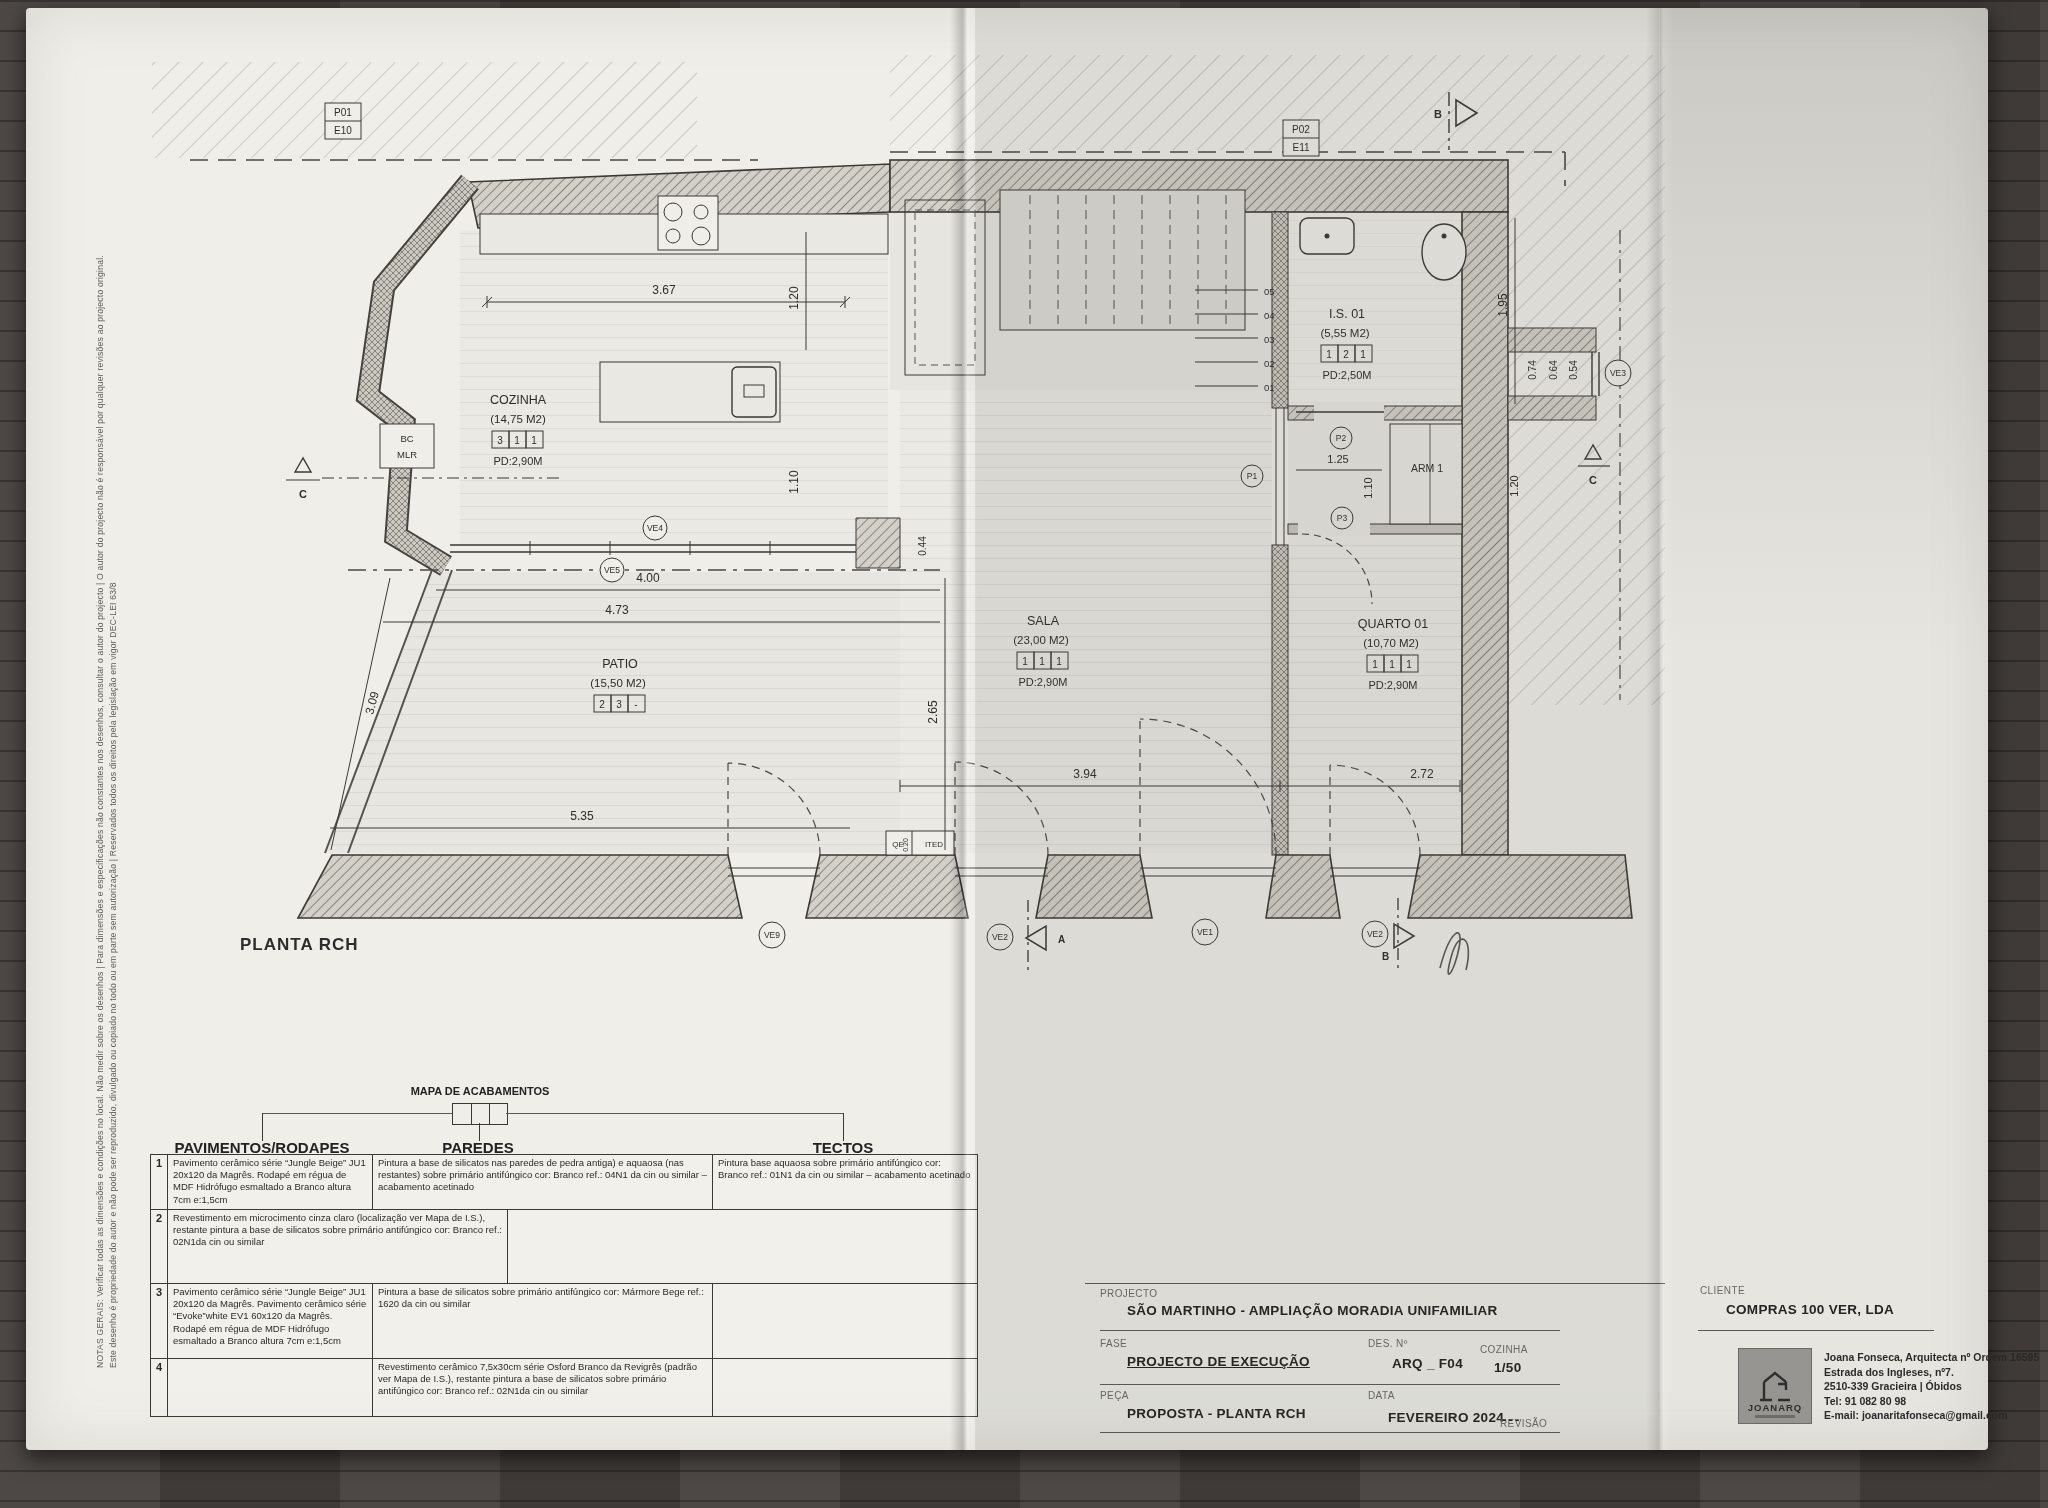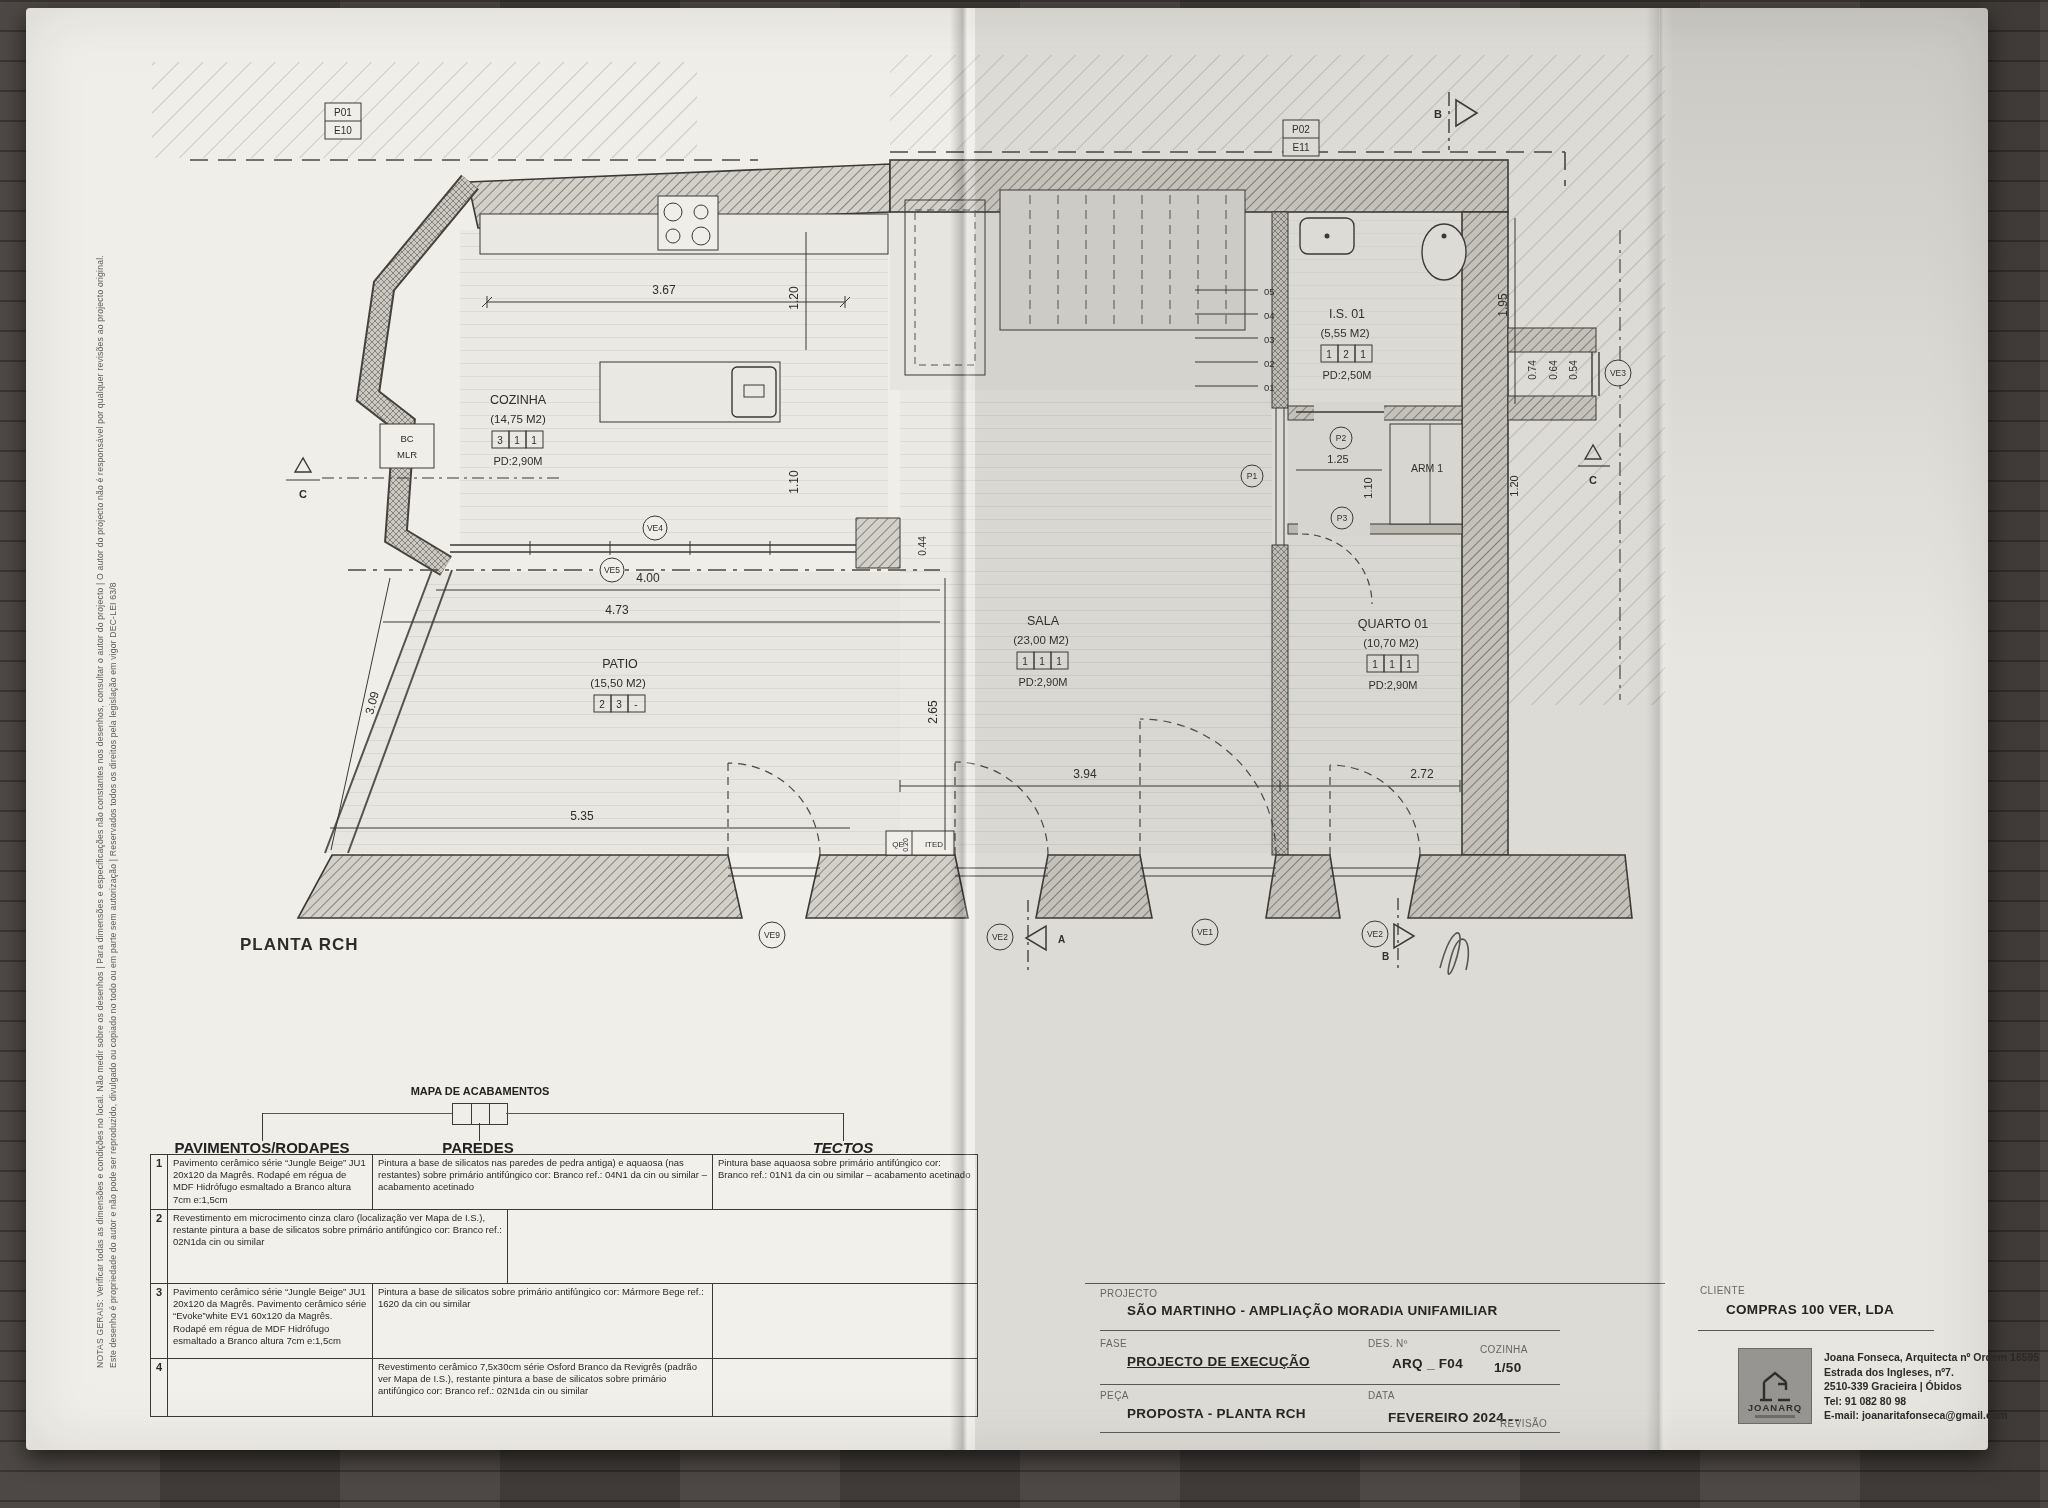--- a/index.html
+++ b/index.html
@@ -348,21 +348,21 @@
   <div style="position:absolute;left:18px;top:0;width:1px;height:20px;background:#3a3936;"></div>
   <div style="position:absolute;left:36px;top:0;width:1px;height:20px;background:#3a3936;"></div>
 </div>
 <div class="hline" style="left:262px;top:1113px;width:190px;"></div>
 <div class="hline" style="left:506px;top:1113px;width:337px;"></div>
 <div class="vline" style="left:262px;top:1113px;height:28px;"></div>
 <div class="vline" style="left:843px;top:1113px;height:28px;"></div>
 <div class="vline" style="left:479px;top:1123px;height:18px;"></div>
 <div class="tblhead" style="left:172px;top:1139px;width:180px;">PAVIMENTOS/RODAPES</div>
 <div class="tblhead" style="left:408px;top:1139px;width:140px;">PAREDES</div>
-<div class="tblhead" style="left:773px;top:1139px;width:140px;font-style:italic;">TECTOS</div>
+<div class="tblhead" style="left:773px;top:1139px;width:140px;">TECTOS</div>
 
 <div class="tbl">
   <div class="trow" style="height:55px">
     <div class="tc c0">1</div>
     <div class="tc c1">Pavimento cerâmico série “Jungle Beige” JU1 20x120 da Magrês. Rodapé em régua de MDF Hidrófugo esmaltado a Branco altura 7cm e:1,5cm</div>
     <div class="tc c2">Pintura a base de silicatos nas paredes de pedra antiga) e aquaosa (nas restantes) sobre primário antifúngico cor: Branco ref.: 04N1 da cin ou similar – acabamento acetinado</div>
     <div class="tc c3">Pintura base aquaosa sobre primário antifúngico cor: Branco ref.: 01N1 da cin ou similar – acabamento acetinado</div>
   </div>
   <div class="trow" style="height:74px">
     <div class="tc c0">2</div>

